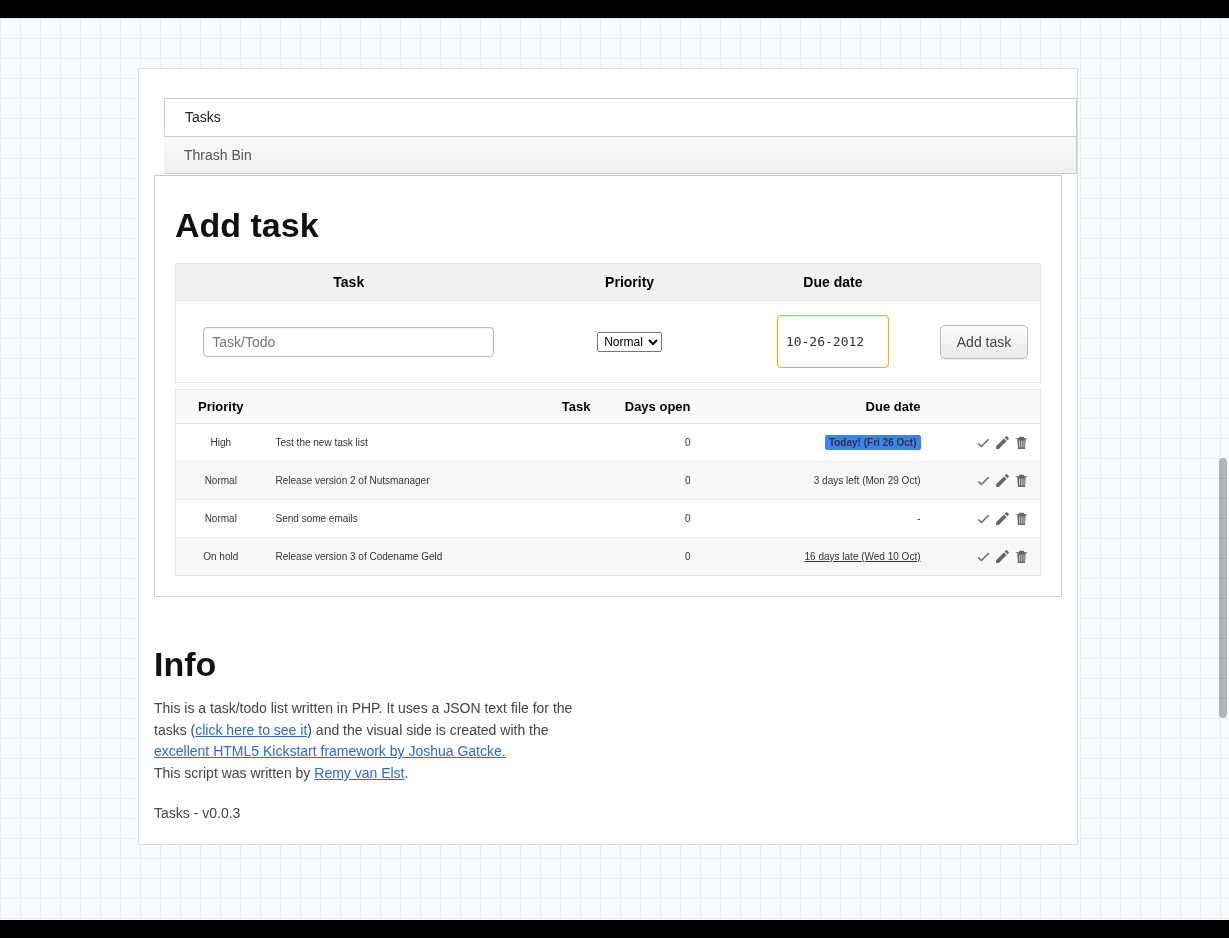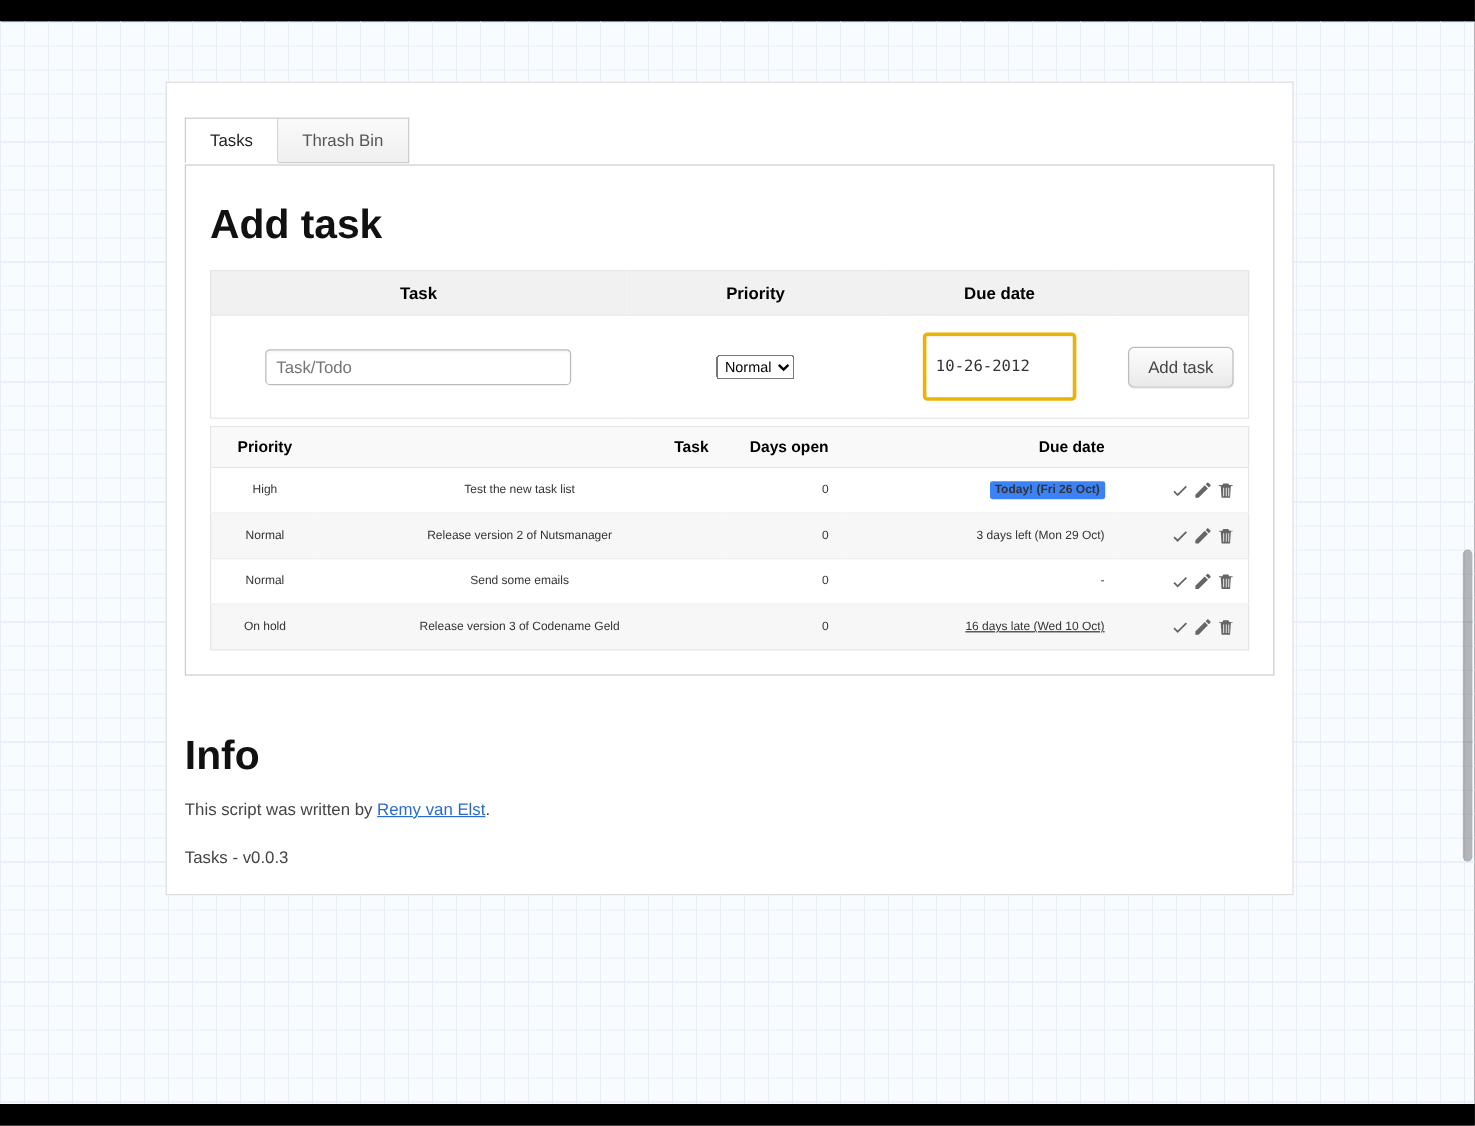--- a/index.html
+++ b/index.html
@@ -28,22 +28,23 @@
     background: #fff;
     border: 1px solid #ddd;
     padding-bottom: 20px;
   }
   
   .tabs {
     display: flex;
     gap: 0;
     position: relative;
     top: -1px;
-    margin-left: 15px;
+    margin-left: 25px;
     margin-top: 30px;
+    flex-direction: column;
   }
   .tab {
     padding: 10px 20px 10px 20px;
     border: 1px solid #ccc;
     background: linear-gradient(#fafafa, #efefef);
     color: #555;
     font-size: 14px;
     border-bottom: 1px solid #ccc;
     position: relative;
     top: 0;
@@ -77,36 +78,36 @@
     padding: 10px 8px;
     text-align: center;
     border-bottom: 1px solid #e5e5e5;
   }
   table.form td {
     padding: 14px 8px;
     text-align: center;
     background: #fff;
   }
   input[type=text].task-input {
-    width: 255px;
+    width: 291px;
     padding: 6px 8px;
     border: 1px solid #bbb;
     border-radius: 4px;
     font-size: 14px;
     color: #888;
     box-shadow: inset 0 1px 2px rgba(0,0,0,0.08);
   }
   select.priority {
     font-size: 12px;
     padding: 1px 2px;
   }
   input[type=text].date-input {
-    width: 128px;
+    width: 112px;
     padding: 18px 8px;
-    border: 3px solid #eab308;
+    border: 1px solid #eab308;
     border-radius: 4px;
     font-family: Menlo, Consolas, monospace;
     font-size: 13px;
     color: #333;
     box-shadow: inset 0 1px 2px rgba(0,0,0,0.08);
   }
   button.addtask {
     padding: 8px 16px;
     background: linear-gradient(#fdfdfd, #e9e9e9);
     border: 1px solid #bbb;
@@ -131,21 +132,21 @@
   table.list th.due  { width: 230px; text-align: right; }
   table.list th.act  { width: 110px; }
   table.list td {
     padding: 10px 10px;
     font-size: 10px;
     color: #333;
     border-top: 1px solid #eee;
   }
   table.list tr:nth-child(even) td { background: #f7f7f7; }
   td.prio { text-align: center; }
-  td.task { text-align: center; }
+  td.task { text-align: left; }
   td.days { text-align: right; }
   td.due  { text-align: right; }
   td.act  { text-align: right; white-space: nowrap; }
   .p-high   { color: #d40000; }
   .p-normal { color: #333; }
   .p-low    { color: #333; }
   .p-onhold { color: #1030d0; }
   .due-today { background: #3b82f6; font-weight: 700; padding: 2px 4px; border-radius: 2px; }
   .due-late  { text-decoration: underline; }
   .icon-btn {
@@ -293,20 +294,23 @@
                   </svg></span></td>
             </tr>
           </tbody>
       </table>
 
     </div>
 
     <div class="info">
       <h1>Info</h1>
       <p>
+        <span>This is a task/todo list written in PHP. It uses a JSON text file for the tasks (</span><a href="#">click here to see it</a><span>) and the visual side is created with the </span><a href="#">excellent HTML5 Kickstart framework by Joshua Gatcke.</a>
+      </p>
+      <p>
         <span>This script was written by </span><a href="#">Remy van Elst</a><span>.</span>
       </p>
       <p class="version">Tasks - v0.0.3</p>
     </div>
 
   </div>
 
   <div class="fake-scroll"></div>
 
 </div>

